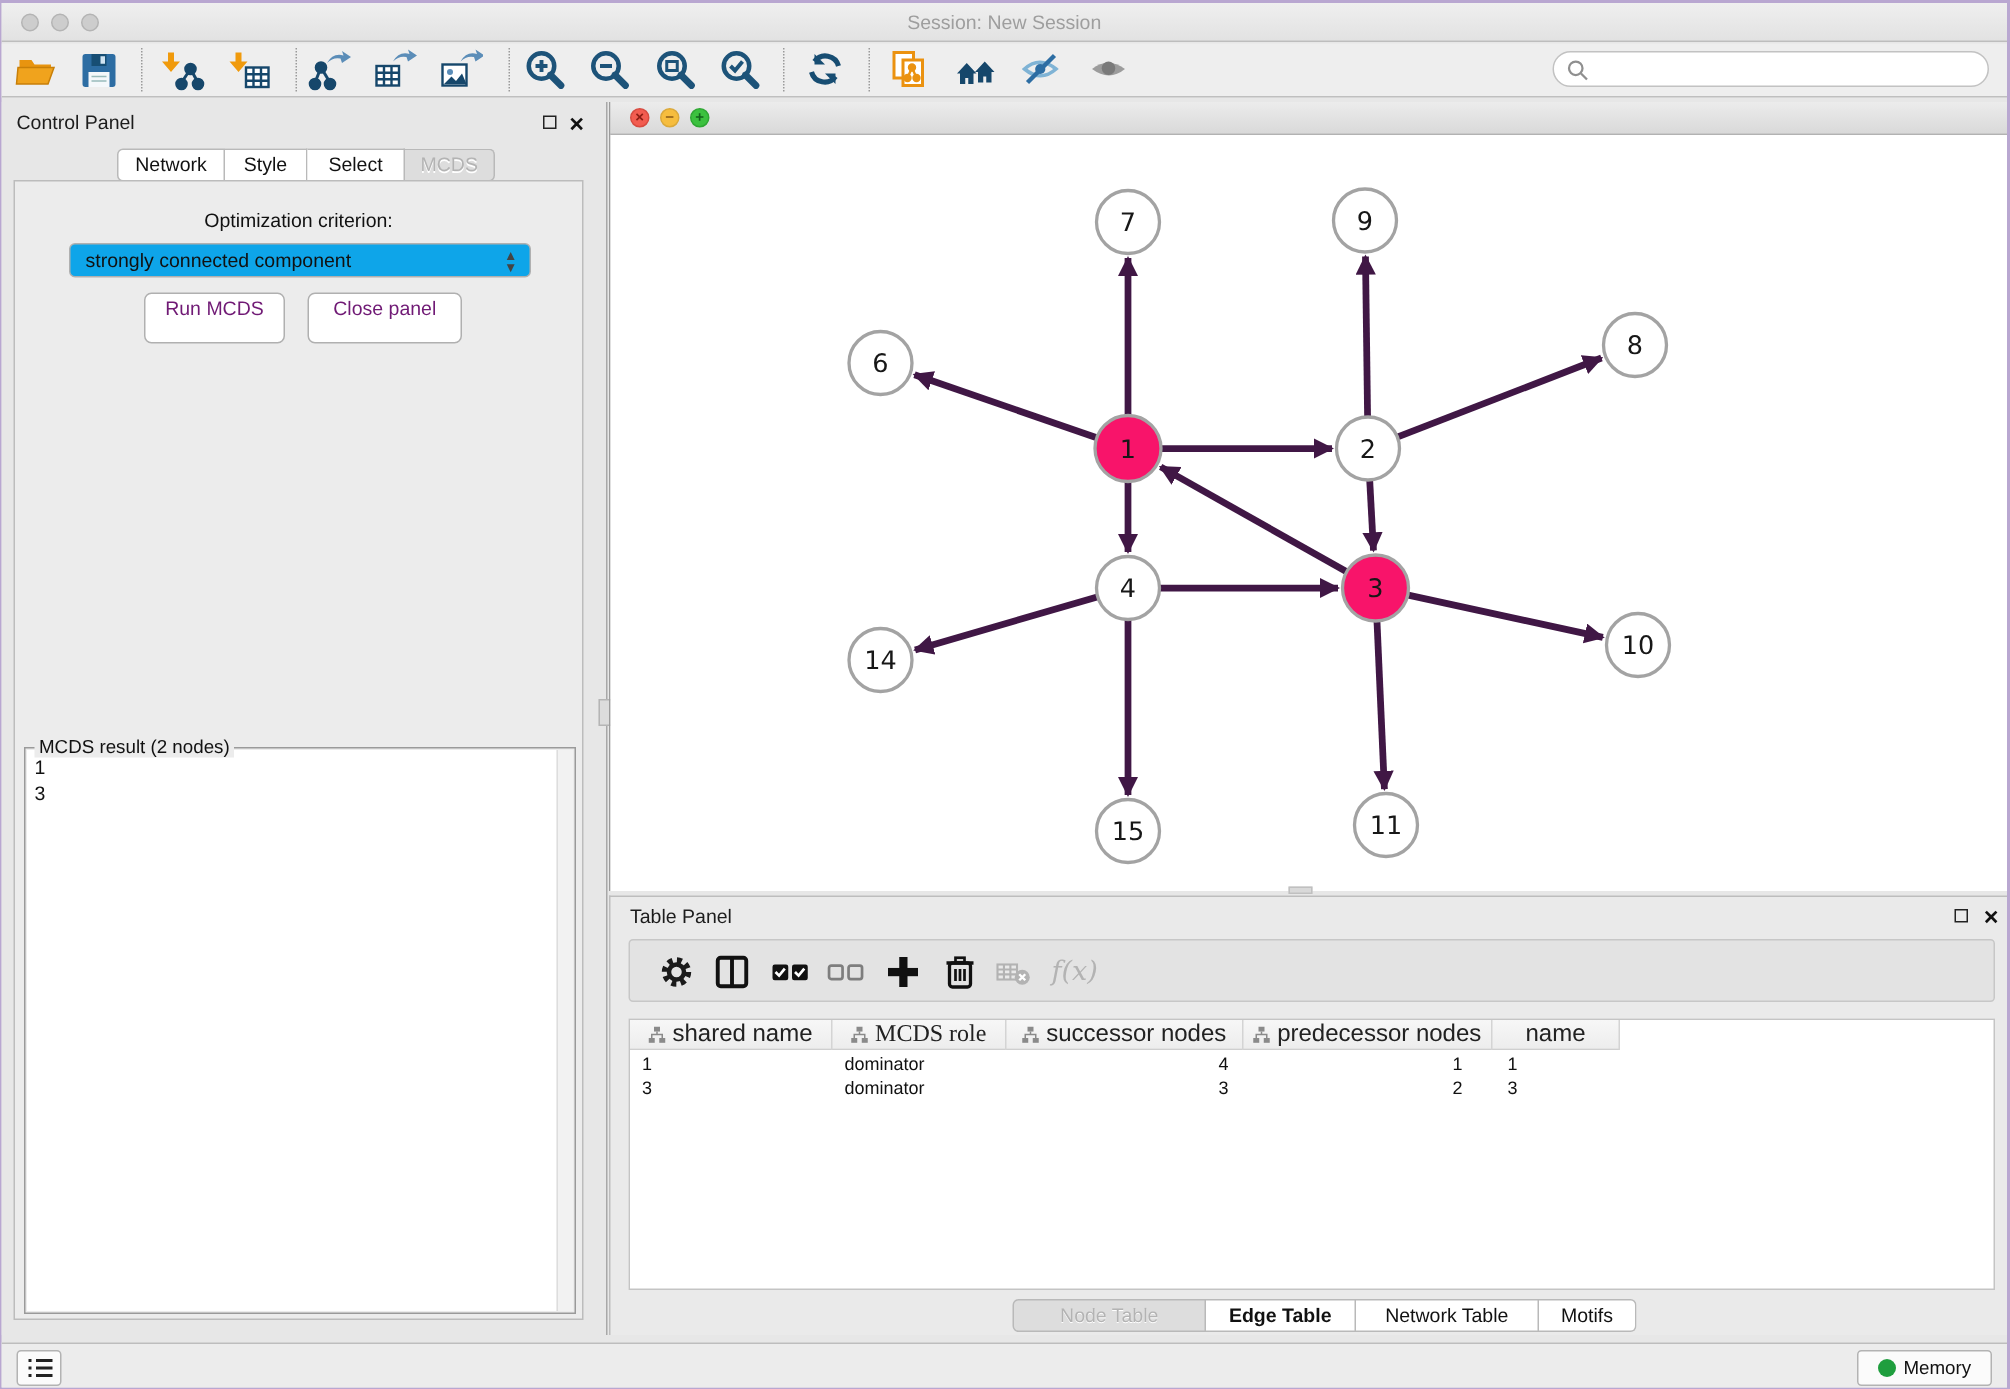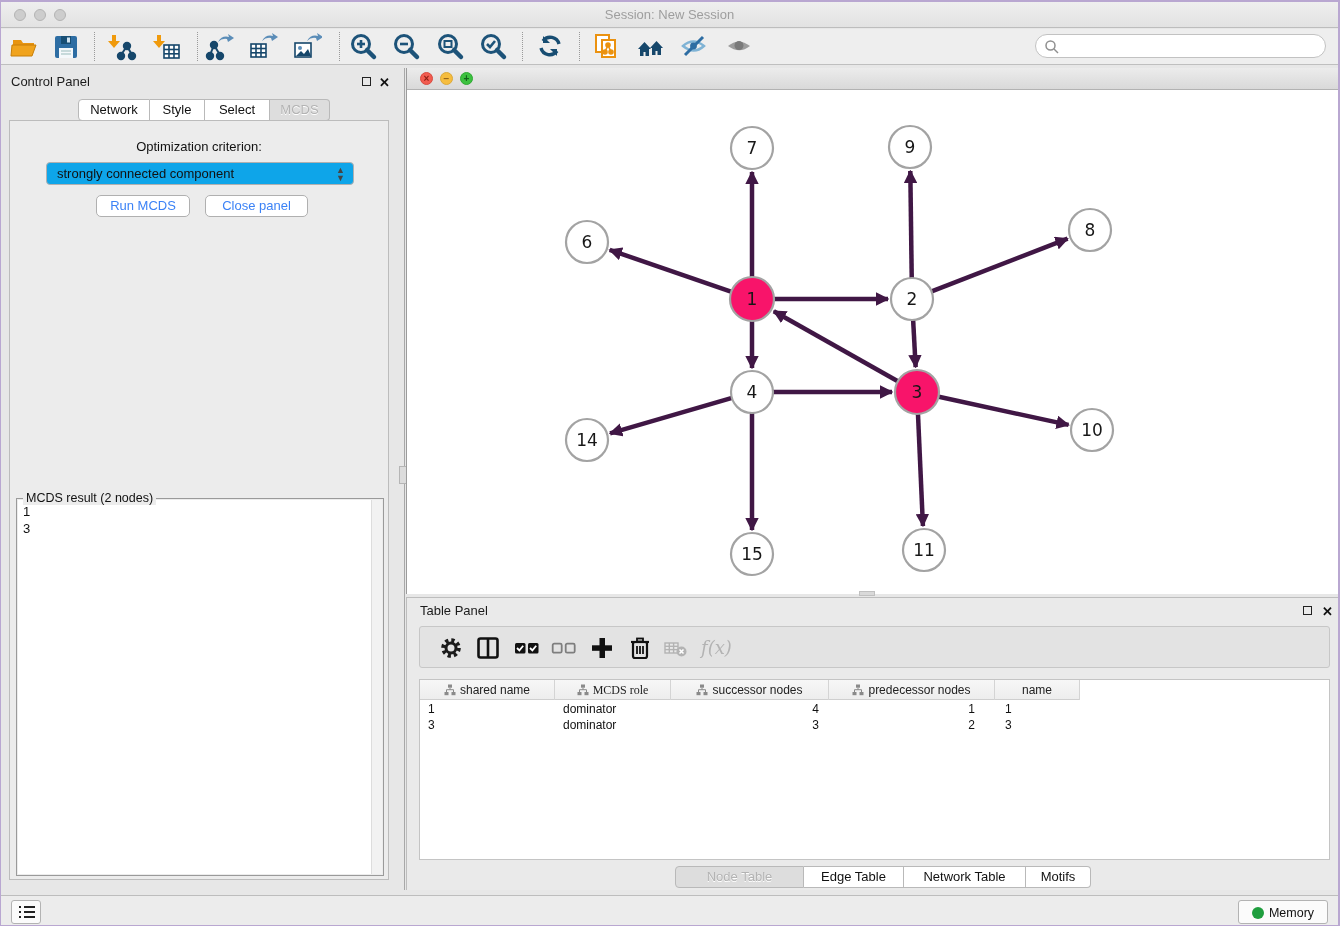--- a/index.html
+++ b/index.html
@@ -42,22 +42,22 @@
   .cp-tab:first-child, .bt-tab:first-child { border-left:1px solid #b9b9b9; border-radius:4px 0 0 4px; }
   .cp-tab:last-child, .bt-tab:last-child { border-radius:0 4px 4px 0; }
   .cp-tab.active, .bt-tab.active { background:#dddddd; color:#b3b3b3; text-shadow:0 1px 0 #fff; }
   .cp-body { position:absolute; left:8px; top:52px; width:380px; height:760px;
     background:#ececec; border:1px solid #bcbcbc; }
   .opt-label { position:absolute; left:0; top:18px; width:100%; text-align:center; font-size:13px; color:#111; }
   .dropdown { position:absolute; left:36px; top:41px; width:308px; height:23px;
     background:#0ea5e9; border:1px solid #b0b0b0; border-radius:4px; font-size:13px;
     line-height:21px; padding-left:10px; color:#111; cursor:pointer; }
   .dd-arrows { position:absolute; right:8px; top:3px; font-size:9px; color:#444; line-height:8px; text-align:center; }
-  .btn { position:absolute; height:22px; background:#ffffff; border:1px solid #b0b0b0;
-    border-radius:5px; font-size:13px; color:#3b82f6; text-align:center; line-height:20px; cursor:pointer; }
+  .btn { position:absolute; height:34px; background:#ffffff; border:1px solid #b0b0b0;
+    border-radius:5px; font-size:13px; color:#701a75; text-align:center; line-height:20px; cursor:pointer; }
   .fieldset { position:absolute; left:6px; top:377px; width:368px; height:378px; border:1px solid #9a9a9a; }
   .fs-legend { position:absolute; left:6px; top:-8px; background:#ececec; padding:0 3px; font-size:12.5px; color:#111; }
   .fs-inner { position:absolute; left:1px; top:1px; right:1px; bottom:1px; background:#ffffff; }
   .fs-scroll { position:absolute; right:0; top:0; width:11px; height:100%;
     background:#f2f2f2; border-left:1px solid #ddd; }
   .res-line { font-size:13px; color:#111; line-height:17px; padding-left:5px; }
   .fs-inner .pad { padding-top:3px; }
   
   .vsplit { position:absolute; left:403px; top:66px; width:1px; height:822px; background:#a8a8a8; }
   .vhandle { position:absolute; left:398px; top:464px; width:9px; height:18px;
@@ -78,21 +78,21 @@
     background:#eaeaea; border-top:1px solid #bdbdbd; border-left:1px solid #bdbdbd; }
   .tp-toolbar { position:absolute; left:12px; top:28px; width:911px; height:42px;
     background:#e3e3e3; border:1px solid #c7c7c7; border-radius:3px; }
   .tb-ic { position:absolute; top:8px; width:26px; height:26px; cursor:pointer; }
   .fx-label { font-family:"DejaVu Serif", serif; font-style:italic; font-size:18px; color:#b3b3b3; line-height:26px; }
   .dtable { position:absolute; left:12px; top:81px; width:911px; height:181px;
     background:#ffffff; border:1px solid #c4c4c4; }
   .dt-header { position:absolute; left:0; top:0; height:20px; display:flex;
     background:linear-gradient(#f7f7f7,#ededed); border-bottom:1px solid #cfcfcf; }
   .dt-hcell { height:20px; border-right:1px solid #d4d4d4; display:flex;
-    align-items:center; justify-content:center; gap:4px; font-size:12px; color:#222;text-align:center; }
+    align-items:center; justify-content:center; gap:4px; font-size:16px; color:#222;text-align:center; }
   .dt-row { position:absolute; left:0; height:16px; display:flex; }
   .dt-cell { height:16px; font-size:12px; color:#111; line-height:16px; }
   .bt-tabs { position:absolute; left:268px; top:268px; display:flex; }
   
   .statusbar { position:absolute; left:0; top:893px; width:100%; height:31px;
     background:#ececec; border-top:1px solid #bdbdbd; }
   .sb-btn { position:absolute; top:4px; height:24px; background:#fbfbfb;
     border:1px solid #b3b3b3; border-radius:3px; cursor:pointer; }
   .mem-dot { display:inline-block; width:12px; height:12px; border-radius:50%;
     background:#1f9e3e; vertical-align:-2px; margin-right:5px; }
@@ -514,21 +514,21 @@
           <div class="dt-cell" style="width: 116px; text-align: left; padding: 0px 0px 0px 8px;">dominator</div>
           <div class="dt-cell" style="width: 158px; text-align: right; padding: 0px 10px 0px 0px;">3</div>
           <div class="dt-cell" style="width: 166px; text-align: right; padding: 0px 20px 0px 0px;">2</div>
           <div class="dt-cell" style="width: 85px; text-align: left; padding: 0px 0px 0px 10px;">3</div>
         </div>
       </div>
   </div>
 
   <div class="bt-tabs" id="bt-tabs">
       <div class="bt-tab active" style="width: 129px;">Node Table</div>
-      <div class="bt-tab" style="width: 100px;">Edge Table</div>
+      <div class="bt-tab" style="width: 100px; font-weight: bold;">Edge Table</div>
       <div class="bt-tab" style="width: 122px;">Network Table</div>
       <div class="bt-tab" style="width: 65px;">Motifs</div>
     </div>
 </div>
 
 <div class="statusbar">
   <div class="sb-btn" style="left:10px; width:30px">
     <svg width="28" height="22" style="margin:0 0 0 4px">
         <g stroke="#222" stroke-width="2">
           <line x1="3" y1="6" x2="5" y2="6"></line>

